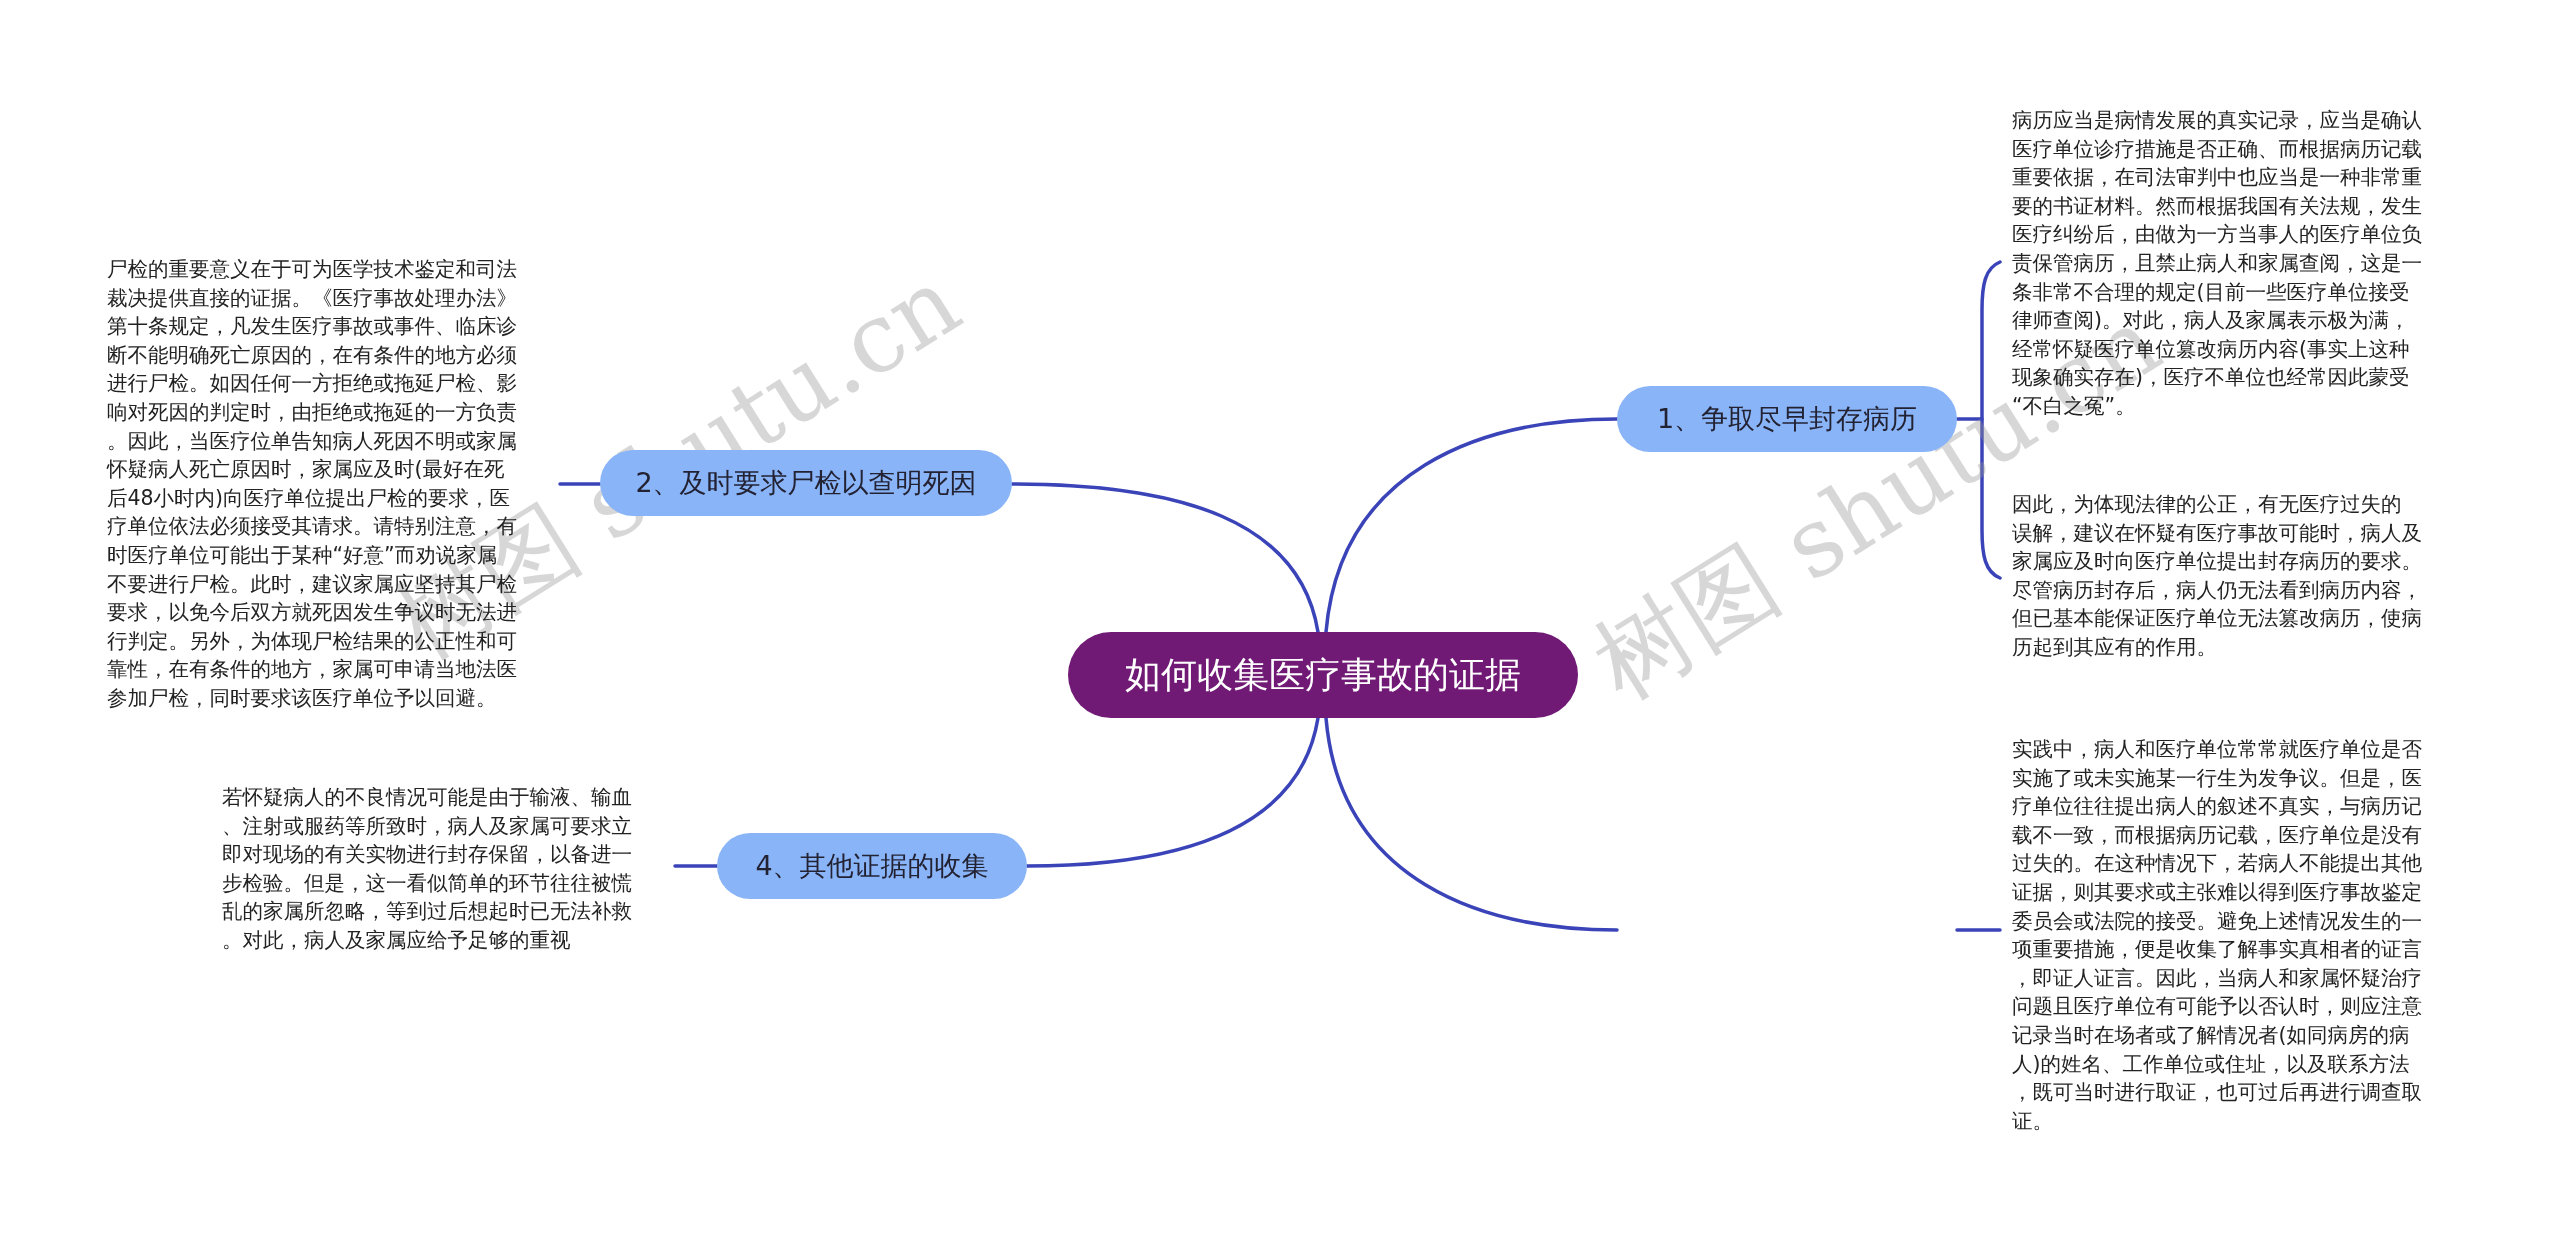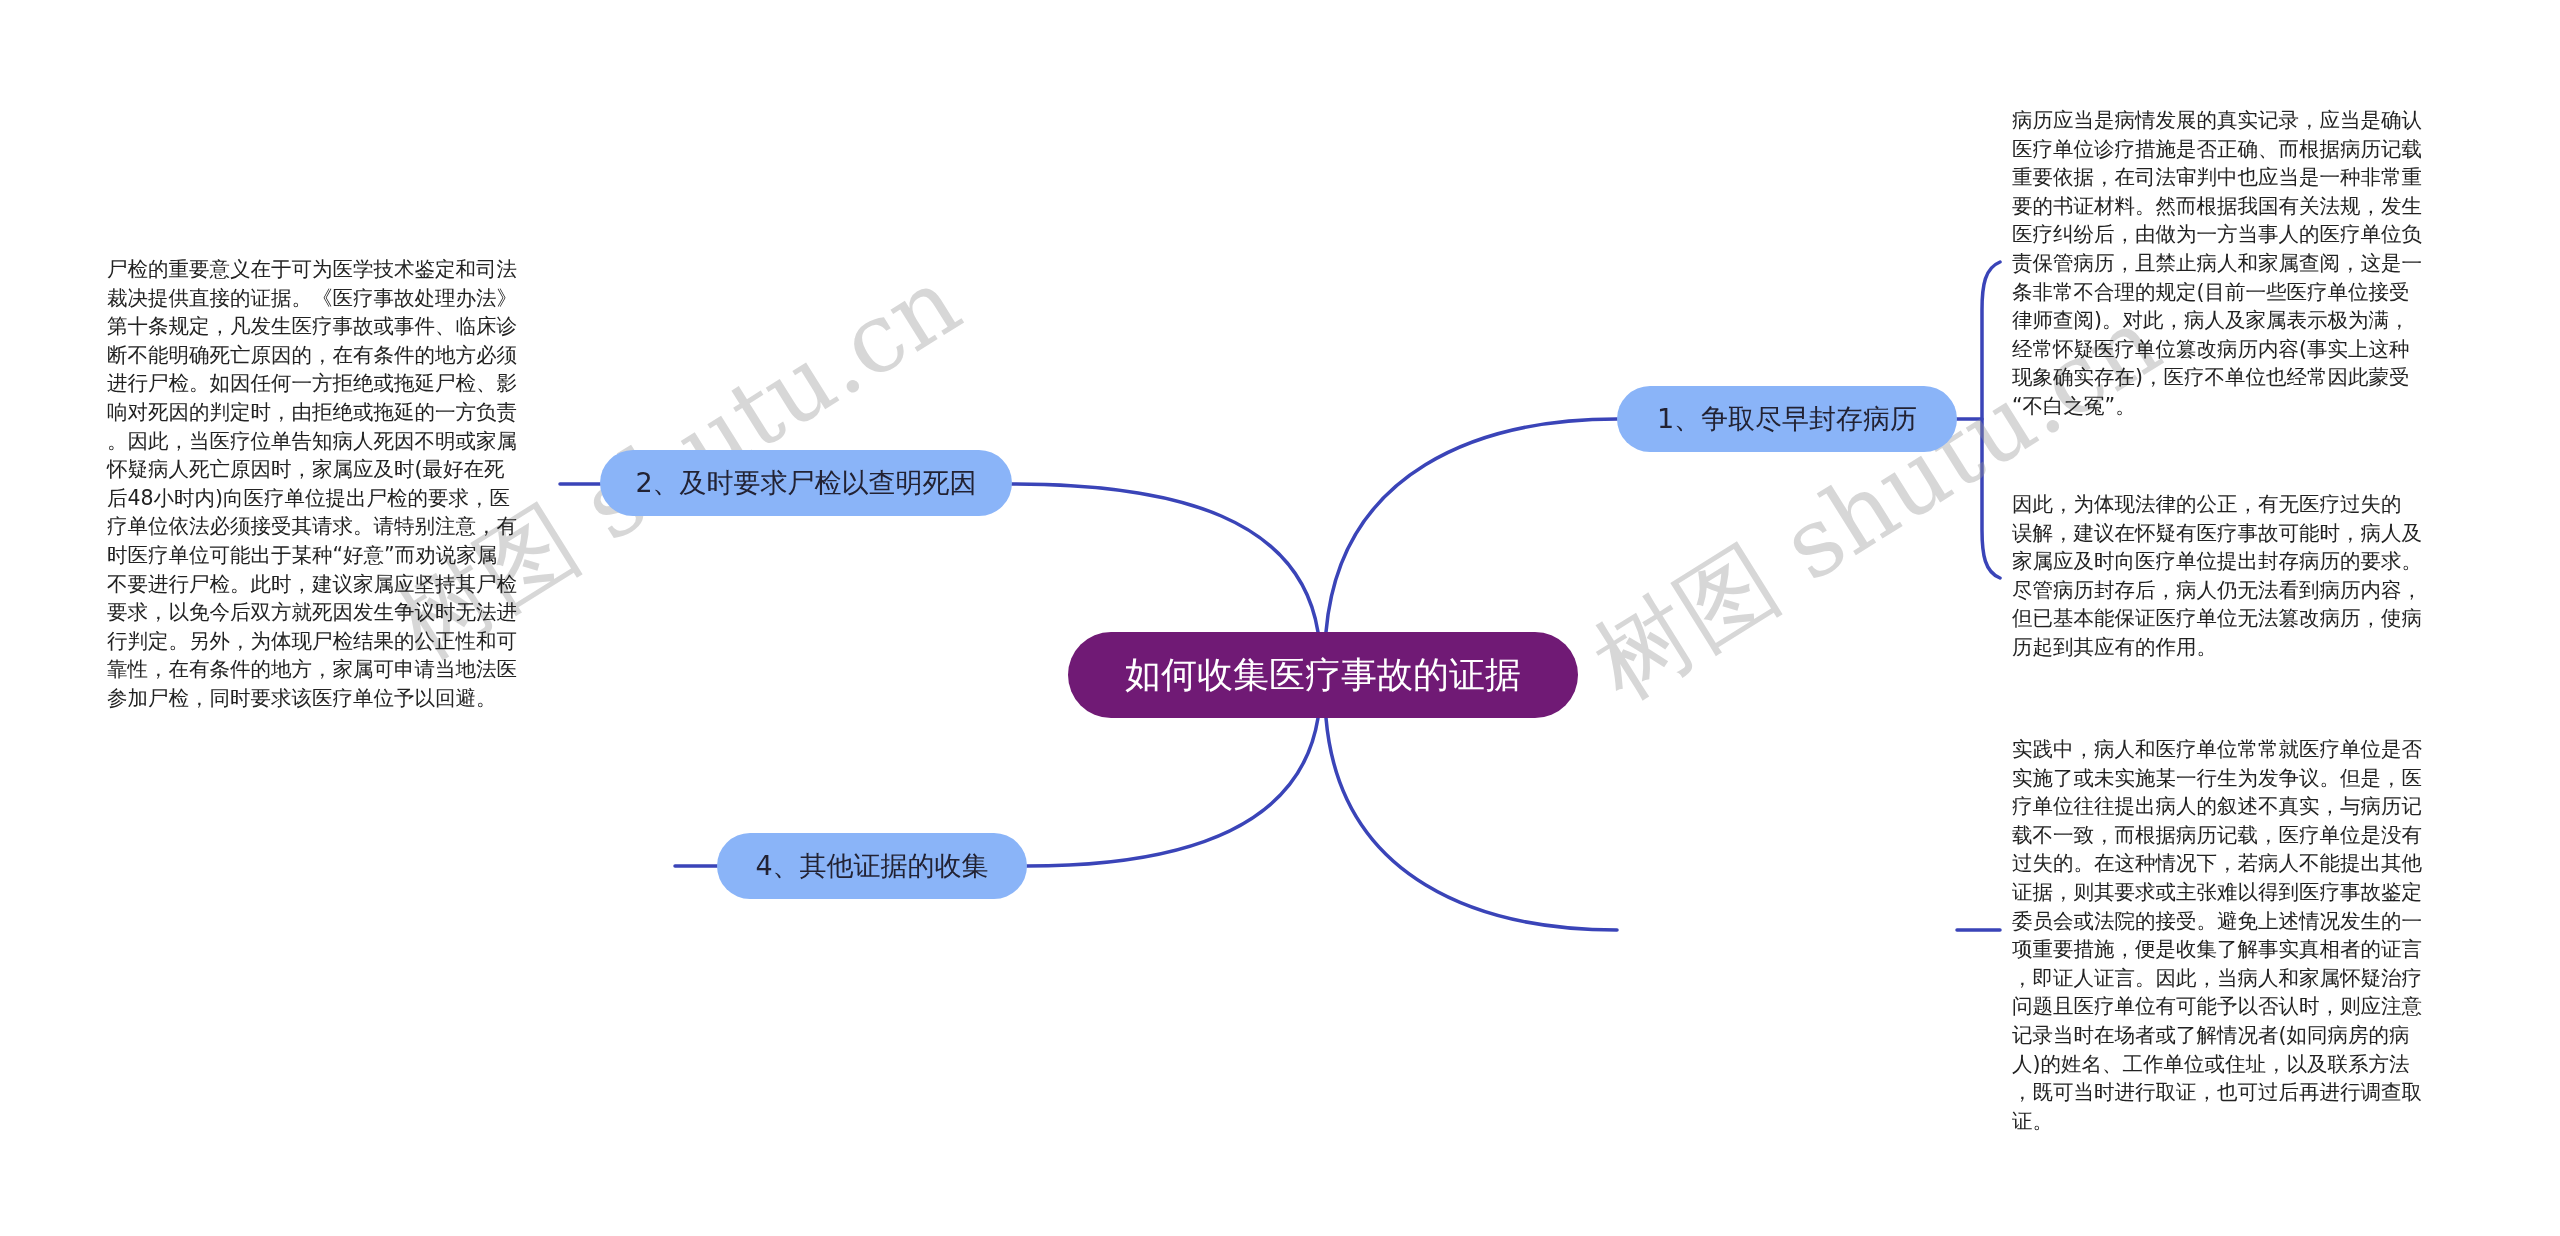--- a/index.html
+++ b/index.html
@@ -112,14 +112,20 @@
 过失的。在这种情况下，若病人不能提出其他
 证据，则其要求或主张难以得到医疗事故鉴定
 委员会或法院的接受。避免上述情况发生的一
 项重要措施，便是收集了解事实真相者的证言
 ，即证人证言。因此，当病人和家属怀疑治疗
 问题且医疗单位有可能予以否认时，则应注意
 记录当时在场者或了解情况者(如同病房的病
 人)的姓名、工作单位或住址，以及联系方法
 ，既可当时进行取证，也可过后再进行调查取
 证。</div>
+  <div class="leaf leaf-4a">若怀疑病人的不良情况可能是由于输液、输血
+、注射或服药等所致时，病人及家属可要求立
+即对现场的有关实物进行封存保留，以备进一
+步检验。但是，这一看似简单的环节往往被慌
+乱的家属所忽略，等到过后想起时已无法补救
+。对此，病人及家属应给予足够的重视</div>
 
 </div>
 
 </body></html>

